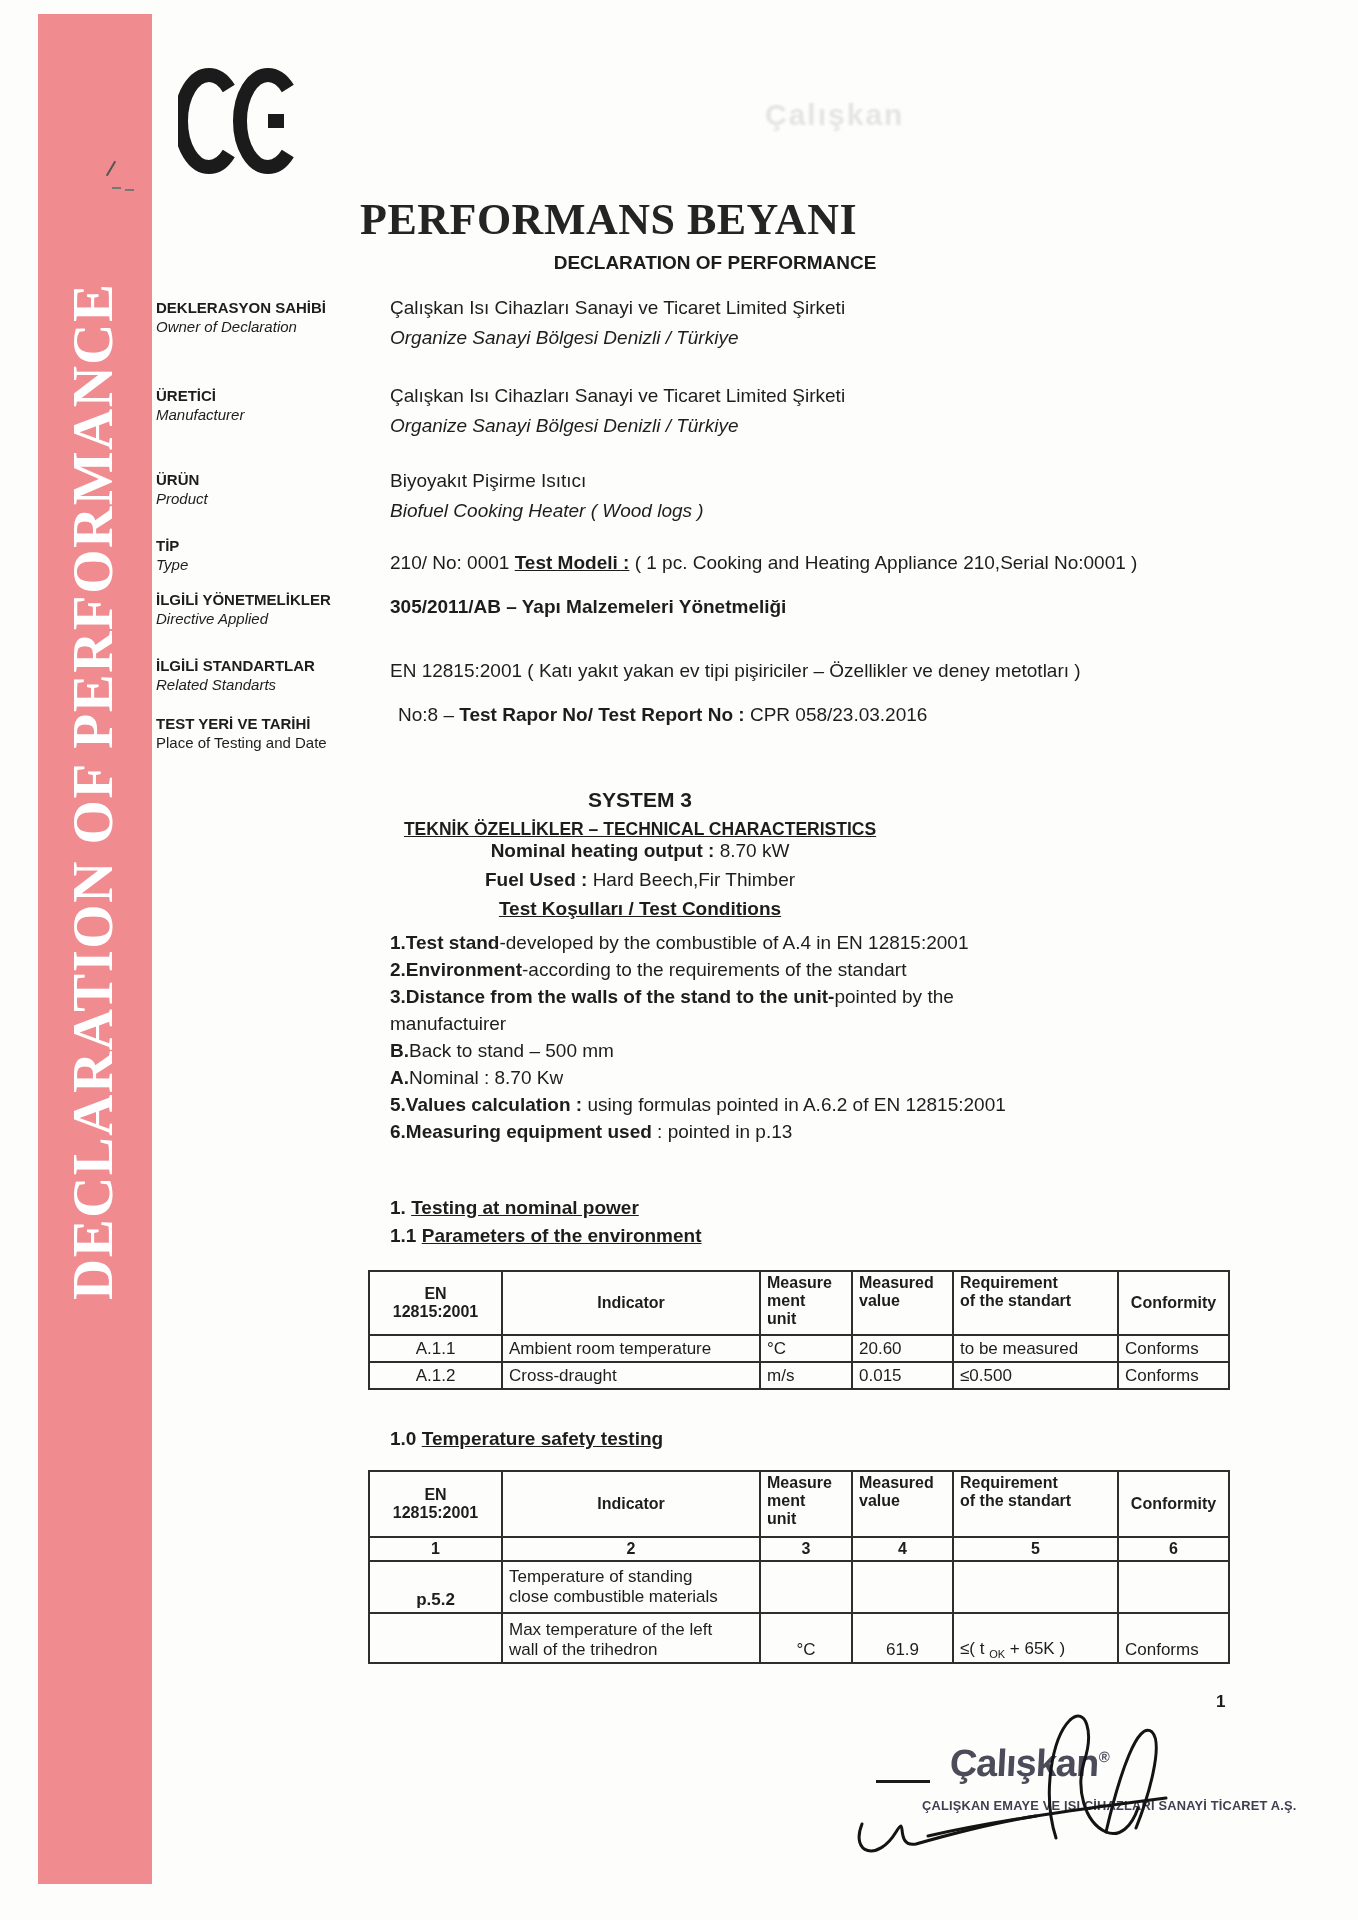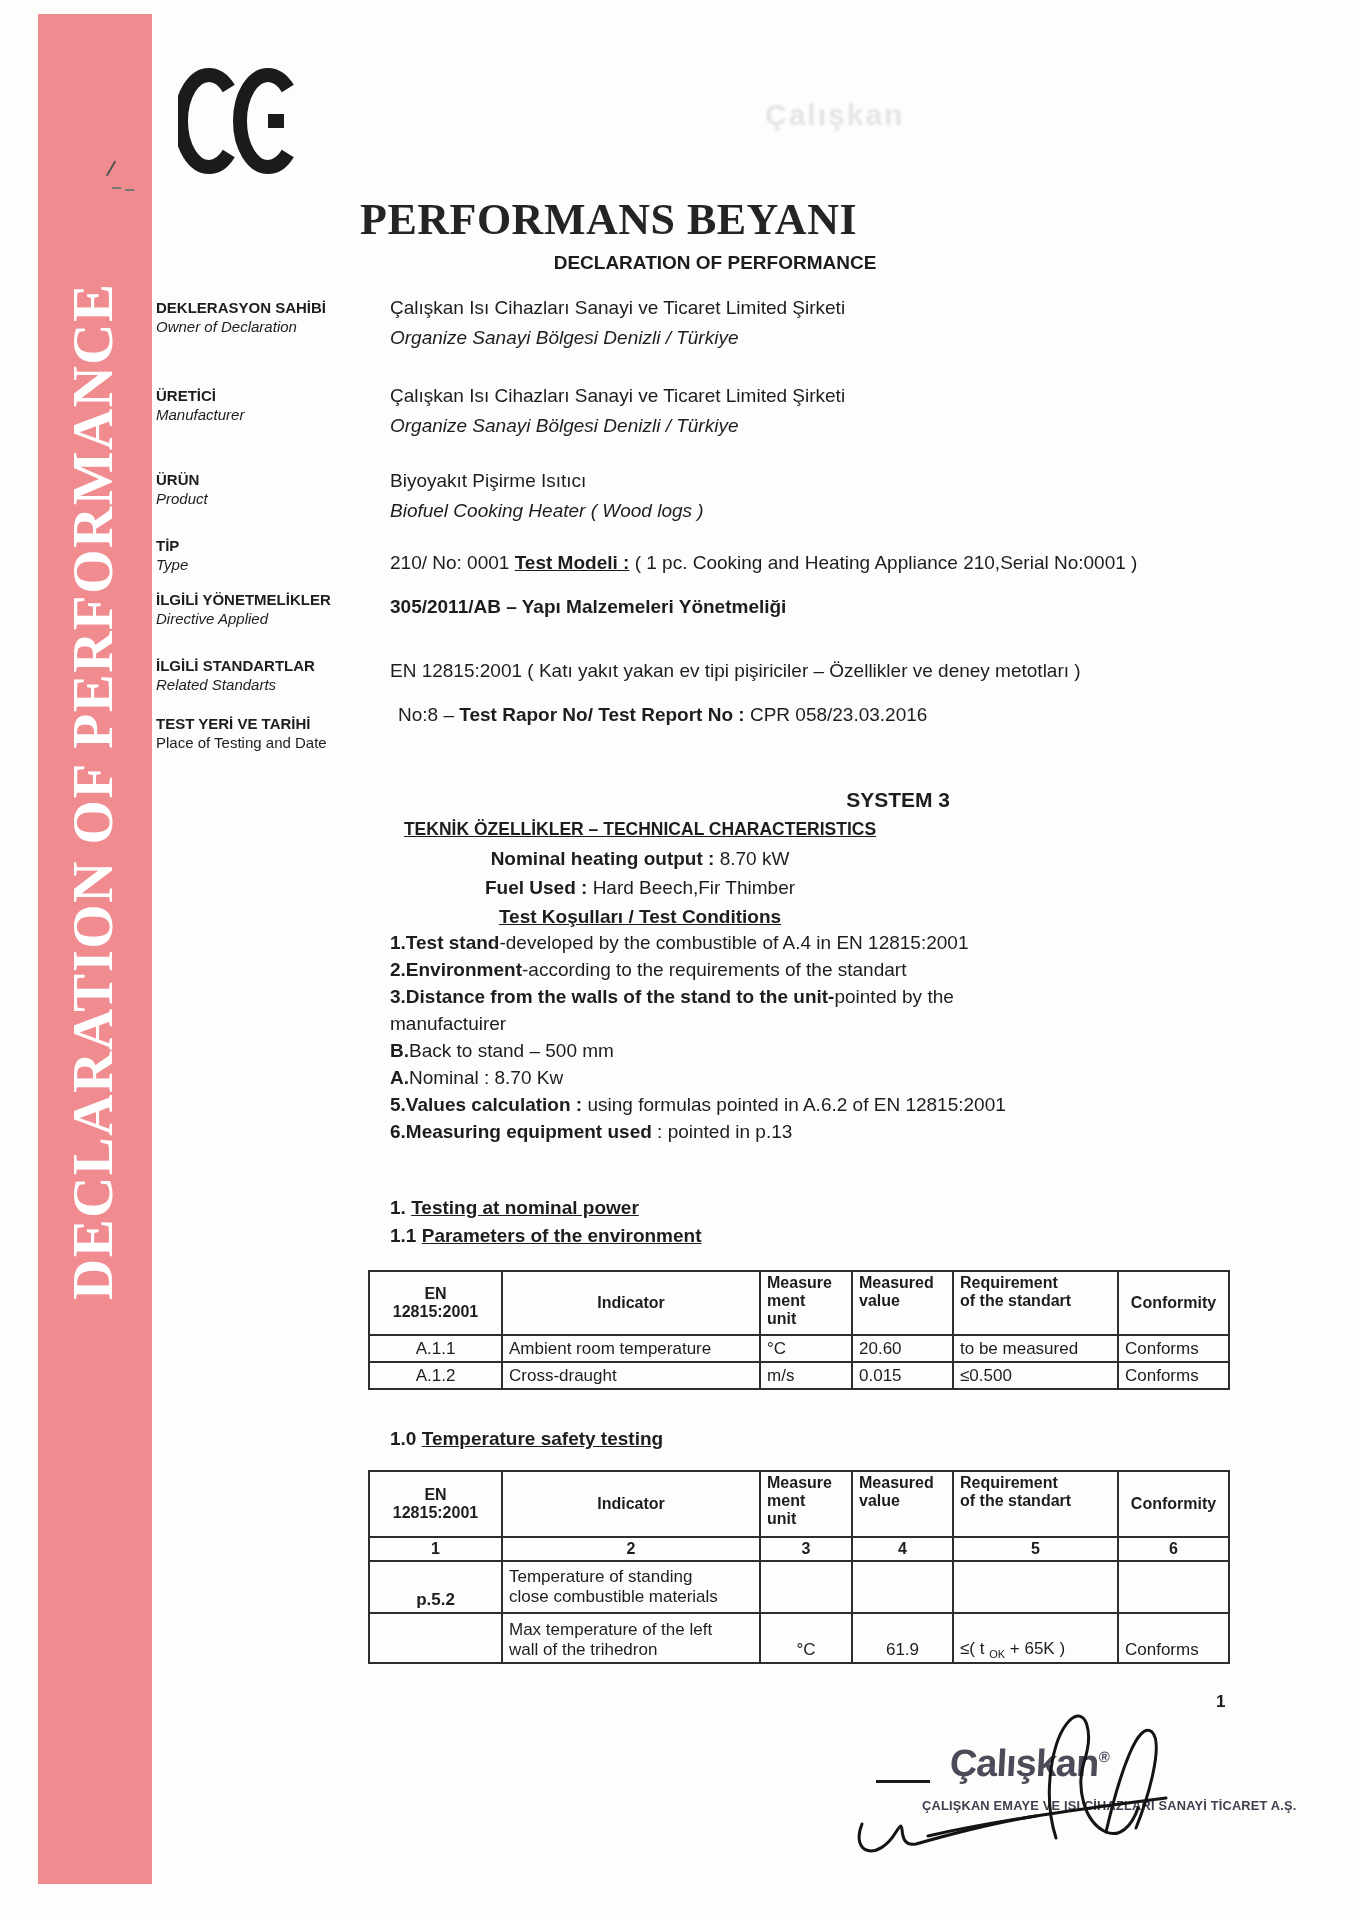--- a/index.html
+++ b/index.html
@@ -33,22 +33,22 @@
   .flabel .lt { font-weight:700; font-size:15px; }
   .flabel .le { font-style:italic; font-size:15px; }
   .flabel .le.upright { font-style:normal; }
   .fvalue { position:absolute; left:390px; width:780px; font-size:19px; line-height:30px; }
   .fvalue .it { font-style:italic; }
   .bu { font-weight:700; text-decoration:underline; }
   .bold { font-weight:700; }
 
   
   .sys { position:absolute; left:330px; top:788px; width:620px; text-align:center; }
-  .sys .t1 { font-size:21px; font-weight:700; margin-bottom:7px;text-align:right; }
-  .sys .t2 { font-size:17.5px; font-weight:700; text-decoration:underline; margin-bottom:8px; }
+  .sys .t1 { font-size:21px; font-weight:700; margin-bottom:7px; }
+  .sys .t2 { font-size:17.5px; font-weight:700; text-decoration:underline; }
   .sys .ln { font-size:19px; margin-bottom:7px; }
   .sys .t3 { font-size:19px; font-weight:700; text-decoration:underline; }
 
   .conds { position:absolute; left:390px; top:929px; width:680px; font-size:19px; line-height:27px; }
 
   .sec { position:absolute; left:390px; font-size:19px; font-weight:700; }
   .sec .u { text-decoration:underline; }
 
   
   table.dt { position:absolute; left:368px; border-collapse:collapse; table-layout:fixed;

